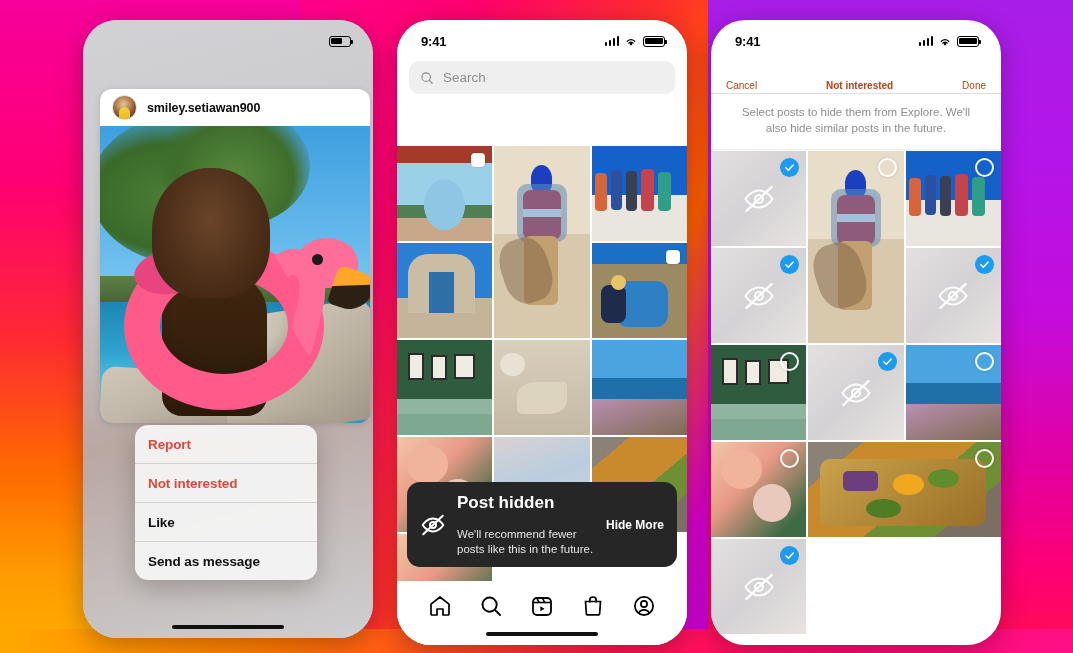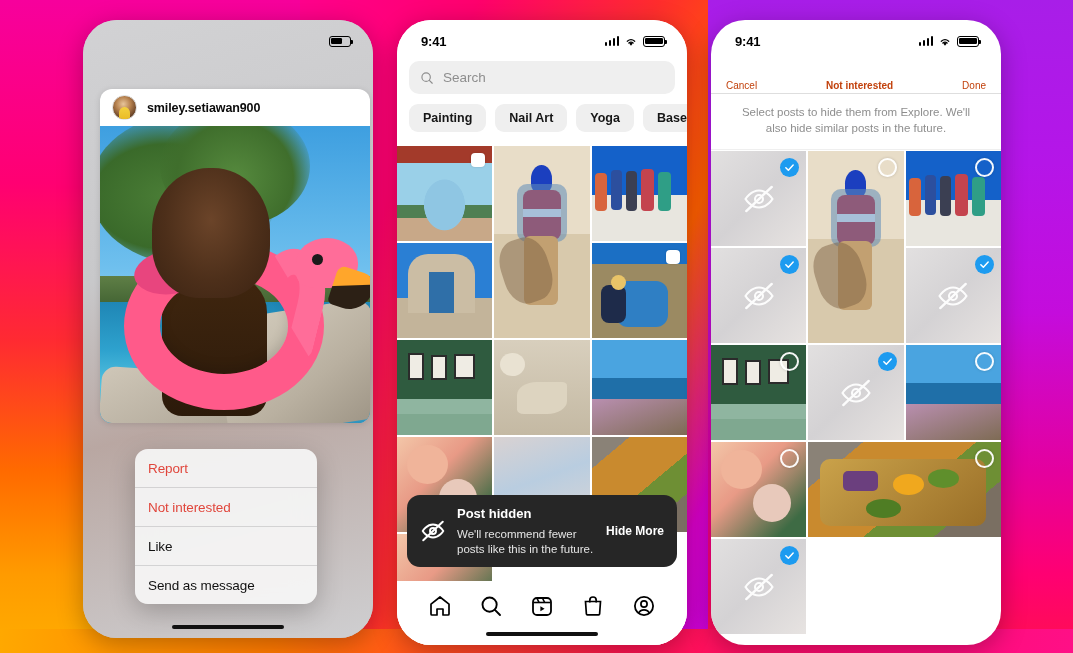--- a/index.html
+++ b/index.html
@@ -121,24 +121,24 @@
          background:#ff6d99; border-radius:50% 50% 46% 30%; }
   .flam-eye { position:absolute; left:212px; top:128px; width:11px; height:11px;
          background:#1a1a1a; border-radius:50%; }
   .flam-beak { position:absolute; left:232px; top:144px; width:40px; height:40px;
          background:linear-gradient(160deg,#ffa62b 40%,#2c2015 42%); border-radius:8px 34% 60% 14%;
          transform:rotate(18deg); }
   .flam-wing { position:absolute; left:34px; top:124px; width:74px; height:44px;
          background:#e8457e; border-radius:50% 50% 28% 50%; transform:rotate(-8deg); }
 
   
-  .ctx-menu { position:absolute; left:52px; top:429px; width:182px;
+  .ctx-menu { position:absolute; left:52px; top:405px; width:182px;
               background:rgba(246,246,246,0.92); border-radius:13px;
               overflow:hidden; backdrop-filter:blur(12px);
-              box-shadow:0 8px 26px rgba(0,0,0,0.22); }
+              box-shadow:0 8px 26px rgba(0,0,0,0.22);font-weight:bold; }
   .ctx-item { padding:11.5px 13px; font-size:13.5px; color:#111;
               border-bottom:0.6px solid rgba(60,60,67,0.17); letter-spacing:-0.1px;}
   .ctx-item:last-child { border-bottom:none; }
   .ctx-item.danger { color:#e0463c; }
   .home-ind { position:absolute; bottom:9px; left:50%; transform:translateX(-50%);
               width:112px; height:4.5px; background:#111; border-radius:3px; }
 
   
   .p2-body { position:absolute; inset:0; background:#fff; }
   .searchbar { margin:7px 12px 0; height:33px; background:#efefef;
@@ -159,21 +159,21 @@
 
   .navbar { position:absolute; left:0; right:0; bottom:0; height:64px;
             background:#fff; display:flex; align-items:center;
             justify-content:space-around; padding:0 18px 14px; }
   .navbar svg { width:24px; height:24px; }
 
   .toast { position:absolute; left:10px; right:10px; bottom:78px;
            background:#262626; border-radius:13px; padding:11px 13px;
            display:flex; align-items:center; gap:11px; }
   .toast-txt { flex:1; color:#fff; }
-  .toast-t { font-size:13px; font-weight:bold; margin-bottom:6px; }
+  .toast-t { font-size:17px; font-weight:bold; margin-bottom:14px; }
   .toast-s { font-size:11.5px; color:#e4e4e4; line-height:1.25; }
   .toast-btn { font-size:12px; font-weight:bold; color:#fff; white-space:nowrap; }
 
   
   .p3-nav { height:40px; display:flex; align-items:center;
             justify-content:space-between; padding:0 15px;
             border-bottom:0.6px solid #dedede; }
   .p3-nav div { font-size:10px; color:#c2410c;margin-top:24px; }
   .p3-title { font-weight:bold; font-size:14.5px; }
   .p3-sub { padding:11px 28px 12px; text-align:center; font-size:11.5px;
@@ -301,26 +301,20 @@
     </div>
 
     <div class="searchbar">
       <svg width="14" height="14" viewBox="0 0 24 24">
         <circle cx="10.5" cy="10.5" r="7.2" stroke="#8e8e8e" stroke-width="2" fill="none"></circle>
         <line x1="16" y1="16" x2="21" y2="21" stroke="#8e8e8e" stroke-width="2" stroke-linecap="round"></line>
       </svg>
       <span class="srch-txt">Search</span>
     </div>
 
-    <div class="chips">
-      <div class="chip">Painting</div>
-      <div class="chip">Nail Art</div>
-      <div class="chip">Yoga</div>
-      <div class="chip">Base</div>
-    </div>
 
     <div class="grid2">
       <div class="tile im-arch">
         <div class="badge-sq"></div>
       </div>
       <div class="tile tall im-dance">
         <div style="position:absolute;left:38%;top:10%;width:22%;height:14%;background:#1b3fbf;border-radius:50% 50% 30% 30%"></div>
         <div style="position:absolute;left:30%;top:23%;width:40%;height:26%;background:#c8202e;border-radius:8px"></div>
         <div style="position:absolute;left:30%;top:33%;width:40%;height:4%;background:#fff"></div>
         <div style="position:absolute;left:24%;top:20%;width:52%;height:30%;background:rgba(95,140,185,.55);border-radius:10px"></div>

